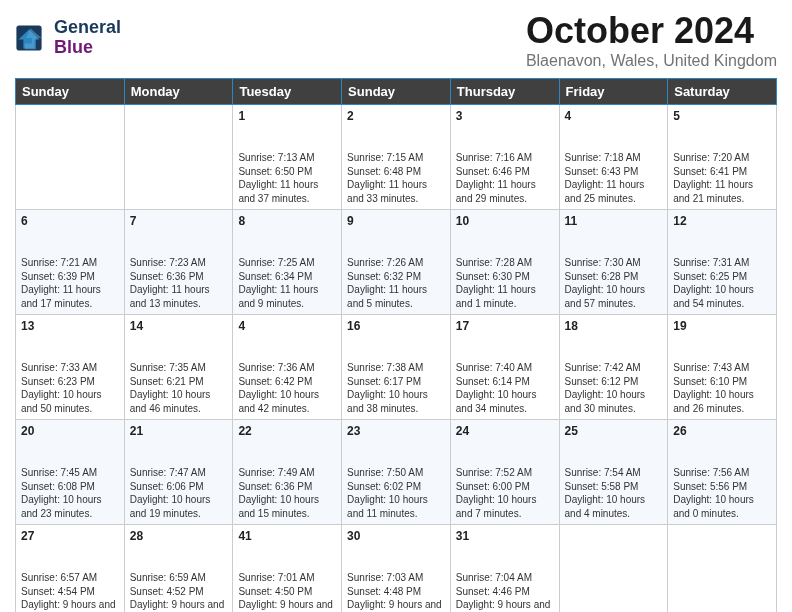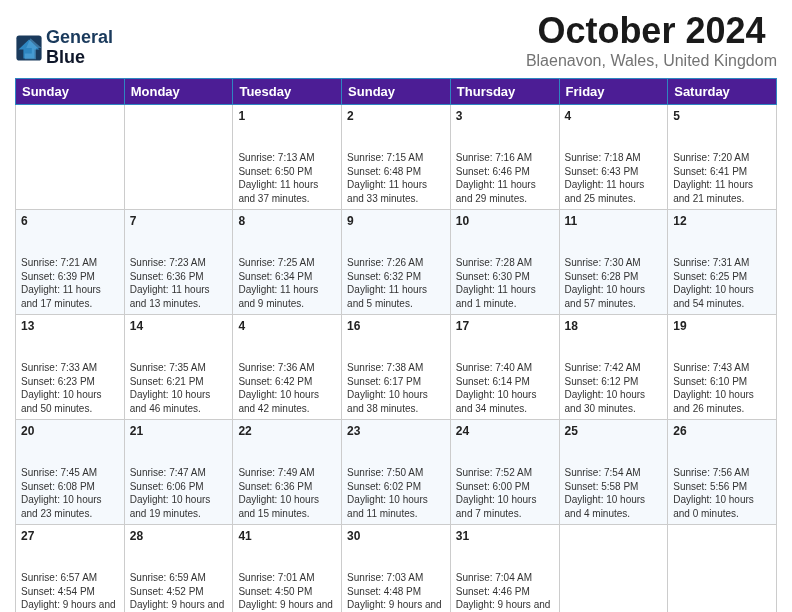--- a/index.html
+++ b/index.html
@@ -12,52 +12,53 @@
     }
     .header {
       display: flex;
       justify-content: space-between;
       align-items: flex-start;
       margin-bottom: 8px;
     }
     .logo {
       display: flex;
       align-items: center;
-      margin-top: 18px;
+      margin-top: 8px;
+      gap: 8px;
     }
     .logo-text {
       font-size: 18px;
       font-weight: bold;
       color: #1a3a5c;
       line-height: 1.1;
     }
     .logo-icon {
       width: 28px;
       height: 28px;
       margin-right: 3px;
     }
     .title-block {
-      text-align: center;
+      text-align: left;
     }
     .month-title {
       font-size: 36px;
       font-weight: bold;
       color: #1a1a1a;
     }
     .subtitle {
       font-size: 16px;
       color: #737373;
     }
     table {
       width: 100%;
       border-collapse: collapse;
       table-layout: fixed;
     }
     thead tr th {
-      background-color: #4c1d95;
+      background-color: #404040;
       color: #fff;
       text-align: left;
       padding: 5px 6px;
       font-size: 13px;
       font-weight: bold;
       border: 1px solid #2e86c1;
     }
     tbody tr td {
       vertical-align: top;
       border: 1px solid #ccc;
@@ -87,21 +88,21 @@
 
 <div class="header">
   <div class="logo">
     <svg class="logo-icon" viewBox="0 0 40 40" xmlns="http://www.w3.org/2000/svg">
       <rect x="2" y="2" width="36" height="36" rx="4" fill="#1a3a5c"></rect>
       <polygon points="20,8 35,22 28,22 28,35 12,35 12,22 5,22" fill="#2e86c1"></polygon>
       <polygon points="22,6 38,20 30,20 30,36 14,36 14,28 24,28 24,20 16,20" fill="#5dade2" opacity="0.5"></polygon>
     </svg>
     <div class="logo-text">
       <div>General</div>
-      <div style="color:#0f172a;">Blue</div>
+      <div style="color:#701a75;">Blue</div>
     </div>
   </div>
   <div class="title-block">
     <div class="month-title">October 2024</div>
     <div class="subtitle">Blaenavon, Wales, United Kingdom</div>
   </div>
 </div>
 
 <table>
   <thead>

